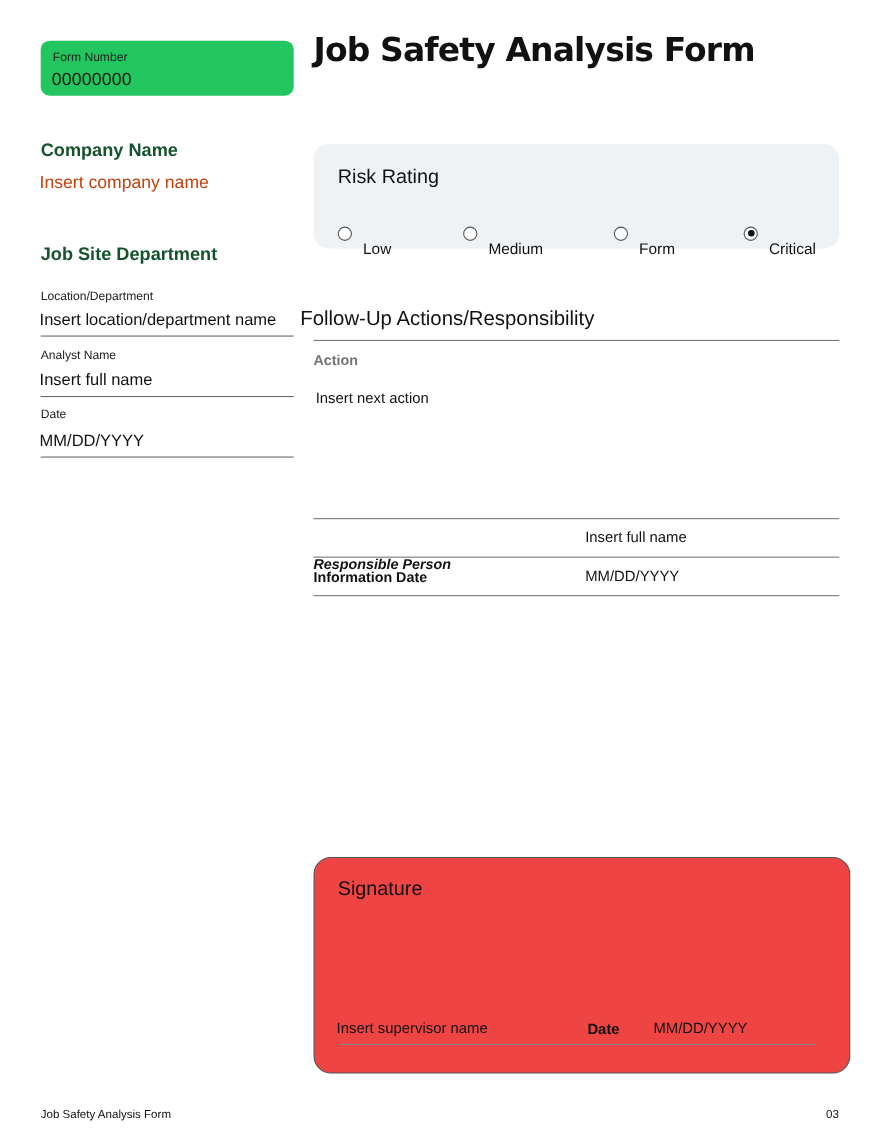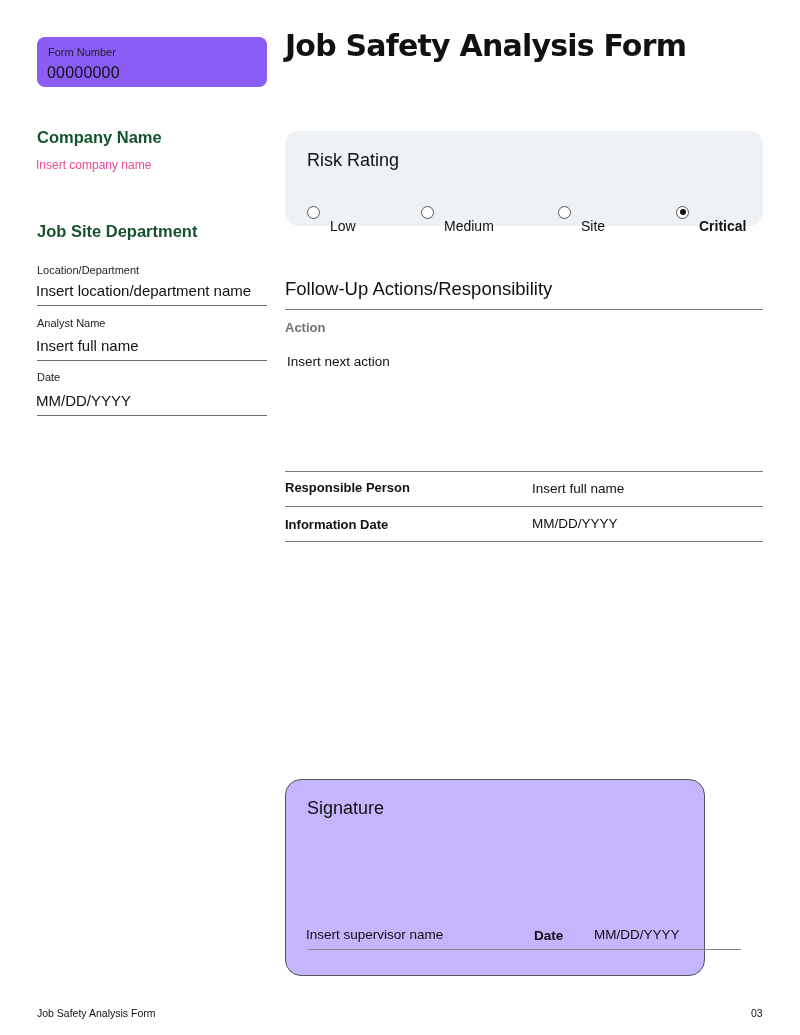--- a/index.html
+++ b/index.html
@@ -4,34 +4,34 @@
   <style>
     * { box-sizing: border-box; margin: 0; padding: 0; }
     html, body { width: 800px; height: 1035px; background: #ffffff; }
     body { position: relative; font-family: "Liberation Sans", sans-serif; color: #111111; overflow: hidden; }
 
     .abs { position: absolute; }
 
     
     .form-number-box {
       left: 37px; top: 37px; width: 230px; height: 50px;
-      background: #8b5cf6; border-radius: 8px;
+      background: #22c55e; border-radius: 8px;
     }
     .form-number-label { left: 11px; top: 9px; font-size: 11px; color: #222; }
     .form-number-value { left: 10px; top: 27px; font-size: 16px; color: #111; letter-spacing: 0.2px; }
 
     .doc-title {
       left: 285px; top: 28px; font-size: 30px; font-weight: bold; color: #111;
       font-family: "DejaVu Sans", sans-serif; letter-spacing: -0.8px;
     }
 
     
     .section-heading { font-size: 16.5px; font-weight: bold; color: #14532d; }
     .company-heading { left: 37px; top: 128px; }
-    .company-value { left: 36px; top: 158px; font-size: 12px; color: #ec4899; }
+    .company-value { left: 36px; top: 158px; font-size: 16px; color: #c2410c; }
     .jobsite-heading { left: 37px; top: 222px; }
 
     .field { left: 37px; width: 230px; border-bottom: 1.5px solid #6b6b6b; }
     .field-label { position: absolute; left: 0; font-size: 11px; color: #222; }
     .field-value { position: absolute; left: -1px; font-size: 15px; color: #111; }
     .field-location { top: 263px; height: 43px; }
     .field-analyst { top: 316px; height: 45px; }
     .field-date { top: 370px; height: 46px; }
     .field .field-label { top: 1px; }
     .field .field-value { top: 19px; }
@@ -50,43 +50,43 @@
       background: #fff; position: relative; margin-right: 10px;
     }
     .radio-circle.checked::after {
       content: ""; position: absolute; left: 2.5px; top: 2.5px; width: 6px; height: 6px;
       border-radius: 50%; background: #111;
     }
     .radio-label { font-size: 14px; color: #111; margin-top: 28px; }
     .opt-low { left: 22px; }
     .opt-medium { left: 136px; }
     .opt-high { left: 273px; }
-    .opt-critical { left: 391px; font-weight: bold; }
+    .opt-critical { left: 391px; }
 
     
-    .followup-title { left: 285px; top: 278px; font-size: 18.5px; color: #111; text-align: right; }
+    .followup-title { left: 273px; top: 278px; font-size: 18.5px; color: #111; text-align: right; }
     .rule { height: 0; border-top: 1.5px solid #777; }
     .rule-followup { left: 285px; top: 309px; width: 478px; }
     .action-label { left: 285px; top: 320px; font-size: 13px; font-weight: bold; color: #737373; }
     .action-value { left: 287px; top: 354px; font-size: 13.5px; color: #111; }
 
     .rule-r1 { left: 285px; top: 471px; width: 478px; }
     .rule-r2 { left: 285px; top: 506px; width: 478px; }
     .rule-r3 { left: 285px; top: 541px; width: 478px; }
     .row-label { left: 285px; font-size: 13px; font-weight: bold; color: #111; }
     .row-value { left: 532px; font-size: 13.5px; color: #111; }
-    .resp-label { top: 480px; }
+    .resp-label { top: 505px; font-style: italic; }
     .resp-value { top: 481px; }
     .comp-label { top: 517px; }
     .comp-value { top: 516px; }
 
     
     .sig-box {
-      left: 285px; top: 779px; width: 420px; height: 197px;
-      border: 1px solid #555; border-radius: 16px; background: #c4b5fd;
+      left: 285px; top: 779px; width: 488px; height: 197px;
+      border: 1px solid #555; border-radius: 16px; background: #ef4444;
     }
     .sig-title { left: 21px; top: 18px; font-size: 18px; color: #111; }
     .sig-name { left: 20px; top: 147px; font-size: 13.5px; color: #111; text-align: center; }
     .sig-date-label { left: 248px; top: 148px; font-size: 13.5px; font-weight: bold; color: #111; }
     .sig-date-value { left: 308px; top: 147px; font-size: 13.5px; color: #111; }
     .sig-rule { left: 22px; top: 169px; width: 433px; border-top: 1.5px solid #888; height: 0; }
 
     
     .footer-left { left: 37px; top: 1007px; font-size: 10.5px; color: #111; }
     .footer-right { left: 751px; top: 1007px; font-size: 10.5px; color: #111; }
@@ -123,21 +123,21 @@
   <div class="abs radio-option opt-low">
     <span class="radio-circle"></span>
     <span class="radio-label">Low</span>
   </div>
   <div class="abs radio-option opt-medium">
     <span class="radio-circle"></span>
     <span class="radio-label">Medium</span>
   </div>
   <div class="abs radio-option opt-high">
     <span class="radio-circle"></span>
-    <span class="radio-label">Site</span>
+    <span class="radio-label">Form</span>
   </div>
   <div class="abs radio-option opt-critical">
     <span class="radio-circle checked"></span>
     <span class="radio-label">Critical</span>
   </div>
 </div>
 
 <div class="abs followup-title">Follow-Up Actions/Responsibility</div>
 <div class="abs rule rule-followup"></div>
 <div class="abs action-label">Action</div>

